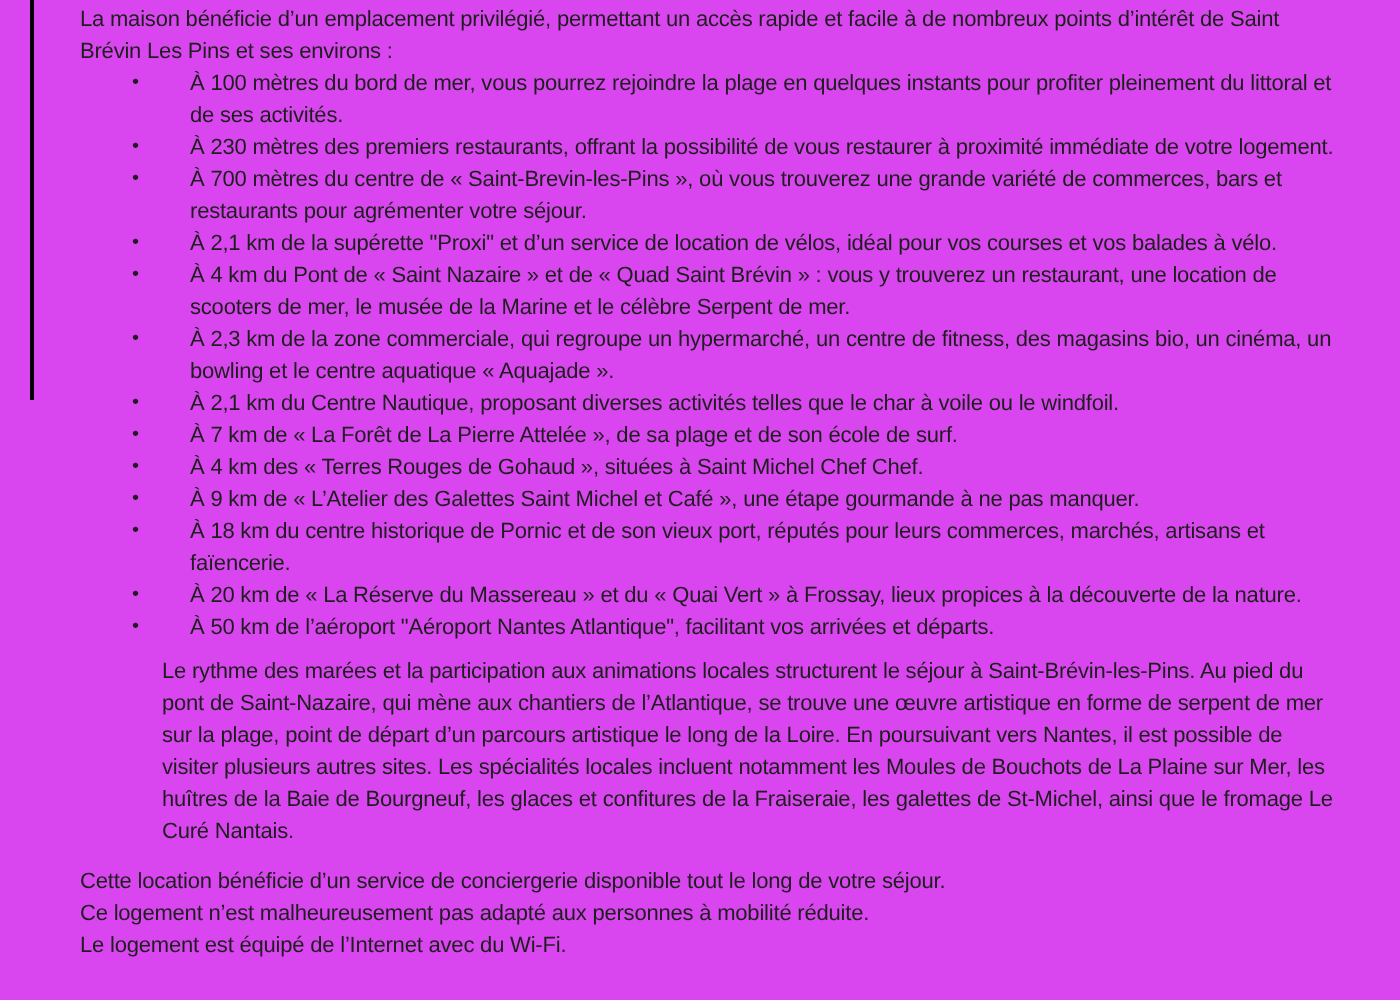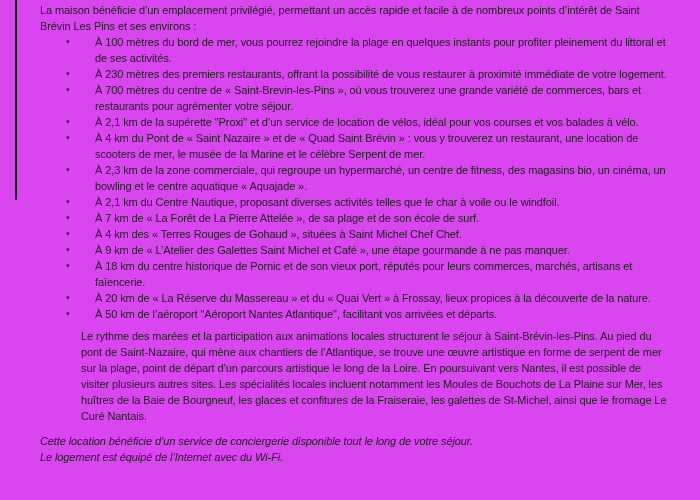--- a/index.html
+++ b/index.html
@@ -46,21 +46,21 @@
   }
   ul.poi-list li { display: flex; }
   .bullet-marker {
     flex: 0 0 55px;
     box-sizing: border-box;
     padding-left: 26px;
     font-size: 10px;
   }
   .item-text { flex: 1; max-width: 573px; }
   .area-paragraph { margin-top: 6px; margin-left: 41px; }
-  .notes-block { margin-top: 9px; font-style: italic; }
+  .notes-block { margin-top: 9px; }
 </style>
 </head>
 <body>
 
 <div class="page">
 
   <div class="artifact-line"></div>
 
   <div class="content">
 
@@ -118,17 +118,18 @@
       <li>
         <span class="bullet-marker">•</span>
         <span class="item-text">À 50 km de l’aéroport "Aéroport Nantes Atlantique", facilitant vos arrivées et départs.</span>
       </li>
     </ul>
 
     <p class="area-paragraph">Le rythme des marées et la participation aux animations locales structurent le séjour à Saint-Brévin-les-Pins. Au pied du pont de Saint-Nazaire, qui mène aux chantiers de l’Atlantique, se trouve une œuvre artistique en forme de serpent de mer sur la plage, point de départ d’un parcours artistique le long de la Loire. En poursuivant vers Nantes, il est possible de visiter plusieurs autres sites. Les spécialités locales incluent notamment les Moules de Bouchots de La Plaine sur Mer, les huîtres de la Baie de Bourgneuf, les glaces et confitures de la Fraiseraie, les galettes de St-Michel, ainsi que le fromage Le Curé Nantais.</p>
 
     <div class="notes-block">
       <p>Cette location bénéficie d’un service de conciergerie disponible tout le long de votre séjour.</p>
+      <p>Ce logement n’est malheureusement pas adapté aux personnes à mobilité réduite.</p>
       <p>Le logement est équipé de l’Internet avec du Wi-Fi.</p>
     </div>
 
   </div>
 </div>
 
 </body></html>

